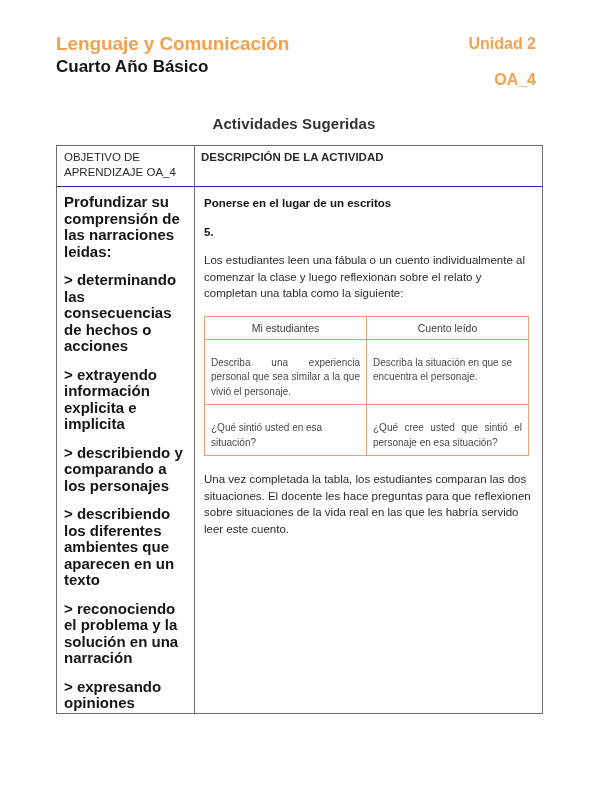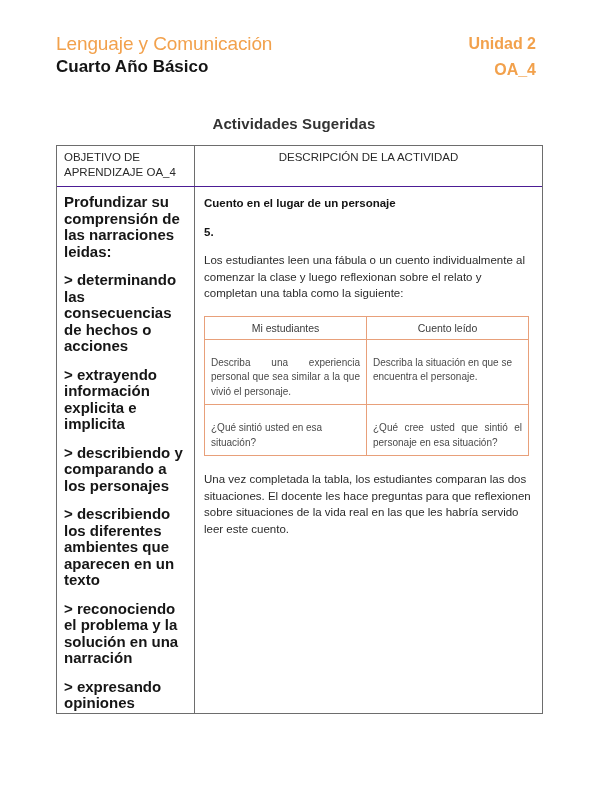--- a/index.html
+++ b/index.html
@@ -24,21 +24,21 @@
     width: 480px;
     display: flex;
     justify-content: space-between;
     align-items: flex-start;
   }
   .header-left { text-align: left; }
   .header-right { text-align: right; }
 
   .subject-title {
     font-size: 19px;
-    font-weight: normal;
+    font-weight: bold;
     color: #F2A14C;
     line-height: 22px;
     letter-spacing: -0.1px;
     white-space: nowrap;
   }
   .grade-title {
     font-size: 17px;
     font-weight: bold;
     color: #141414;
     line-height: 21px;
@@ -50,21 +50,21 @@
     font-weight: bold;
     color: #F2A14C;
     line-height: 22px;
     white-space: nowrap;
   }
   .oa-label {
     font-size: 16px;
     font-weight: bold;
     color: #F2A14C;
     line-height: 21px;
-    margin-top: 4px;
+    margin-top: 14px;
     white-space: nowrap;
   }
 
   
   .section-title {
     position: absolute;
     left: 0;
     top: 115px;
     width: 588px;
     text-align: center;
@@ -99,24 +99,25 @@
     border-right: 1px solid #6d6d6d;
     padding: 4px 0 4px 7px;
     font-size: 11.5px;
     line-height: 15px;
     color: #2a2a2a;
   }
   .th-right {
     flex: 1;
     box-sizing: border-box;
     padding: 4px 6px;
-    text-align: center;
+    text-align: left;
     font-size: 11.5px;
     line-height: 15px;
     color: #2a2a2a;
+    font-weight: bold;
   }
   .table-body-row {
     display: flex;
     flex: 1;
     min-height: 0;
   }
   .td-left {
     width: 138px;
     box-sizing: border-box;
     border-right: 1px solid #6d6d6d;
@@ -224,21 +225,21 @@
       <p class="obj-para">&gt; determinando las consecuencias de hechos o acciones</p>
       <p class="obj-para">&gt; extrayendo información explicita e implicita</p>
       <p class="obj-para">&gt; describiendo y comparando a los personajes</p>
       <p class="obj-para">&gt; describiendo los diferentes ambientes que aparecen en un texto</p>
       <p class="obj-para">&gt; reconociendo el problema y la solución en una narración</p>
       <p class="obj-para">&gt; expresando opiniones fundamentadas sobre actitudes y acciones de los personajes</p>
       <p class="obj-para">&gt; comparando diferentes textos escritos por un</p>
     </div>
 
     <div class="td-right">
-      <p class="act-heading">Cuento en el lugar de un personaje</p>
+      <p class="act-heading">Ponerse en el lugar de un escritos</p>
       <p class="act-number">5.</p>
       <p class="act-para">Los estudiantes leen una fábula o un cuento individualmente al comenzar la clase y luego reflexionan sobre el relato y completan una tabla como la siguiente:</p>
 
       <table class="inner-table">
         <tbody>
             <tr>
           <th class="inner-th col-a">Mi estudiantes</th>
           <th class="inner-th col-b">Cuento leído</th>
         </tr>
         <tr>

